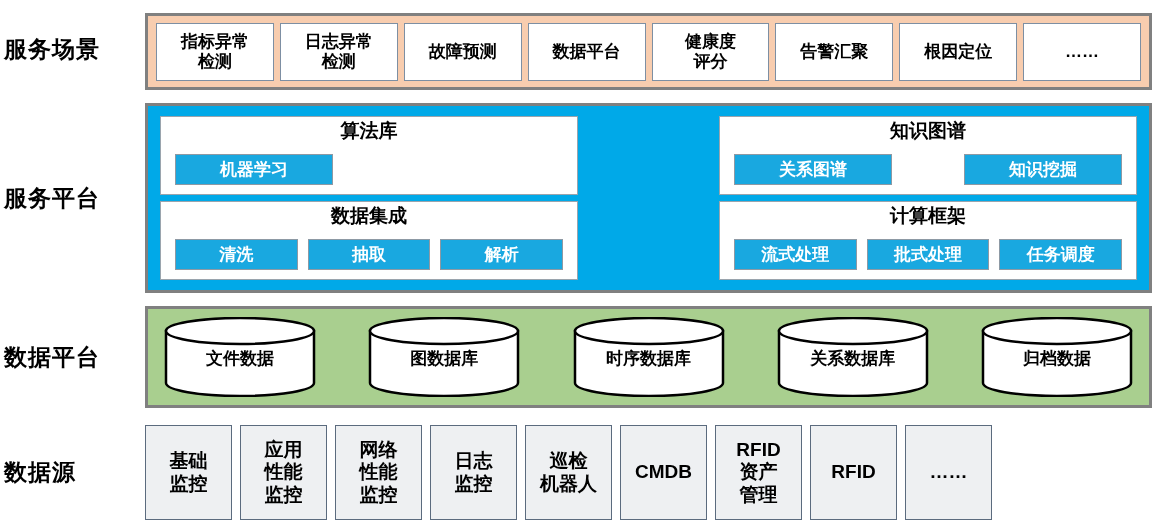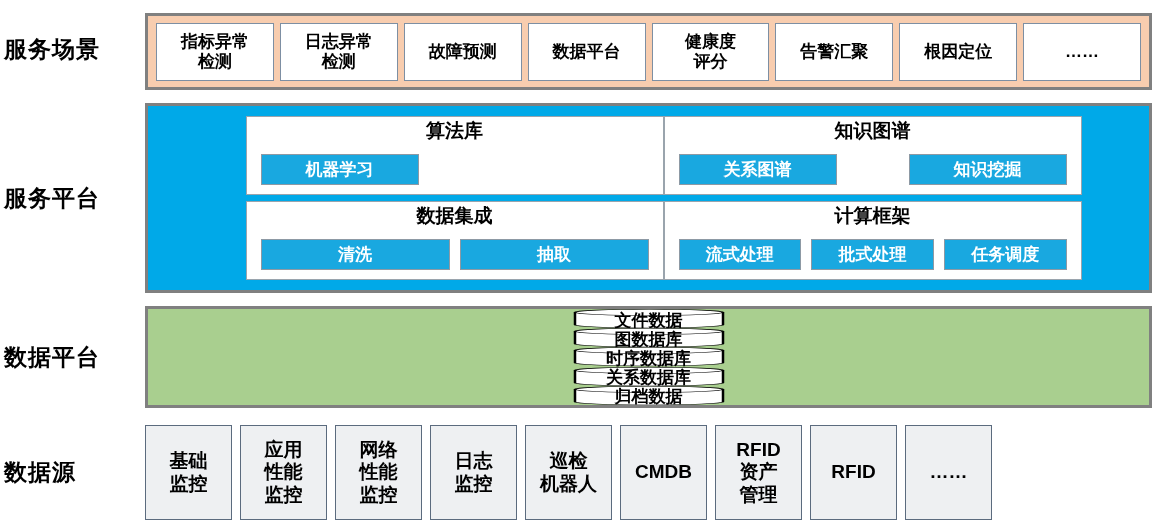--- a/index.html
+++ b/index.html
@@ -76,23 +76,22 @@
     height: 190px;
     background: #00a9e8;
     padding: 10px 12px;
     box-sizing: border-box;
     display: flex;
     flex-direction: column;
     justify-content: space-between;
   }
   .platform-row {
     display: flex;
-    justify-content: center;
+    justify-content: space-between;
     height: 79px;
-    margin-left: 30px;
   }
   .panel {
     background: #ffffff;
     border: 1px solid #9aa4ad;
     box-sizing: border-box;
     width: 418px;
     display: flex;
     flex-direction: column;
     align-items: center;
     padding-top: 4px;
@@ -134,21 +133,20 @@
   
   #band-data {
     top: 306px;
     height: 102px;
     background: #a9cf8f;
     display: flex;
     align-items: center;
     justify-content: space-between;
     padding: 0 16px;
     box-sizing: border-box;
-    flex-direction: column;
   }
   .cylinder {
     position: relative;
     width: 152px;
     height: 80px;
   }
   .cylinder svg {
     position: absolute;
     inset: 0;
     width: 100%;
@@ -241,20 +239,21 @@
 
     </div>
 
     <div class="platform-row">
 
       <div class="panel">
         <div class="panel-title">数据集成</div>
         <div class="panel-chips">
           <div class="chip">清洗</div>
           <div class="chip">抽取</div>
+          <div class="chip">解析</div>
         </div>
       </div>
 
       <div class="panel">
         <div class="panel-title">计算框架</div>
         <div class="panel-chips">
           <div class="chip">流式处理</div>
           <div class="chip">批式处理</div>
           <div class="chip">任务调度</div>
         </div>

